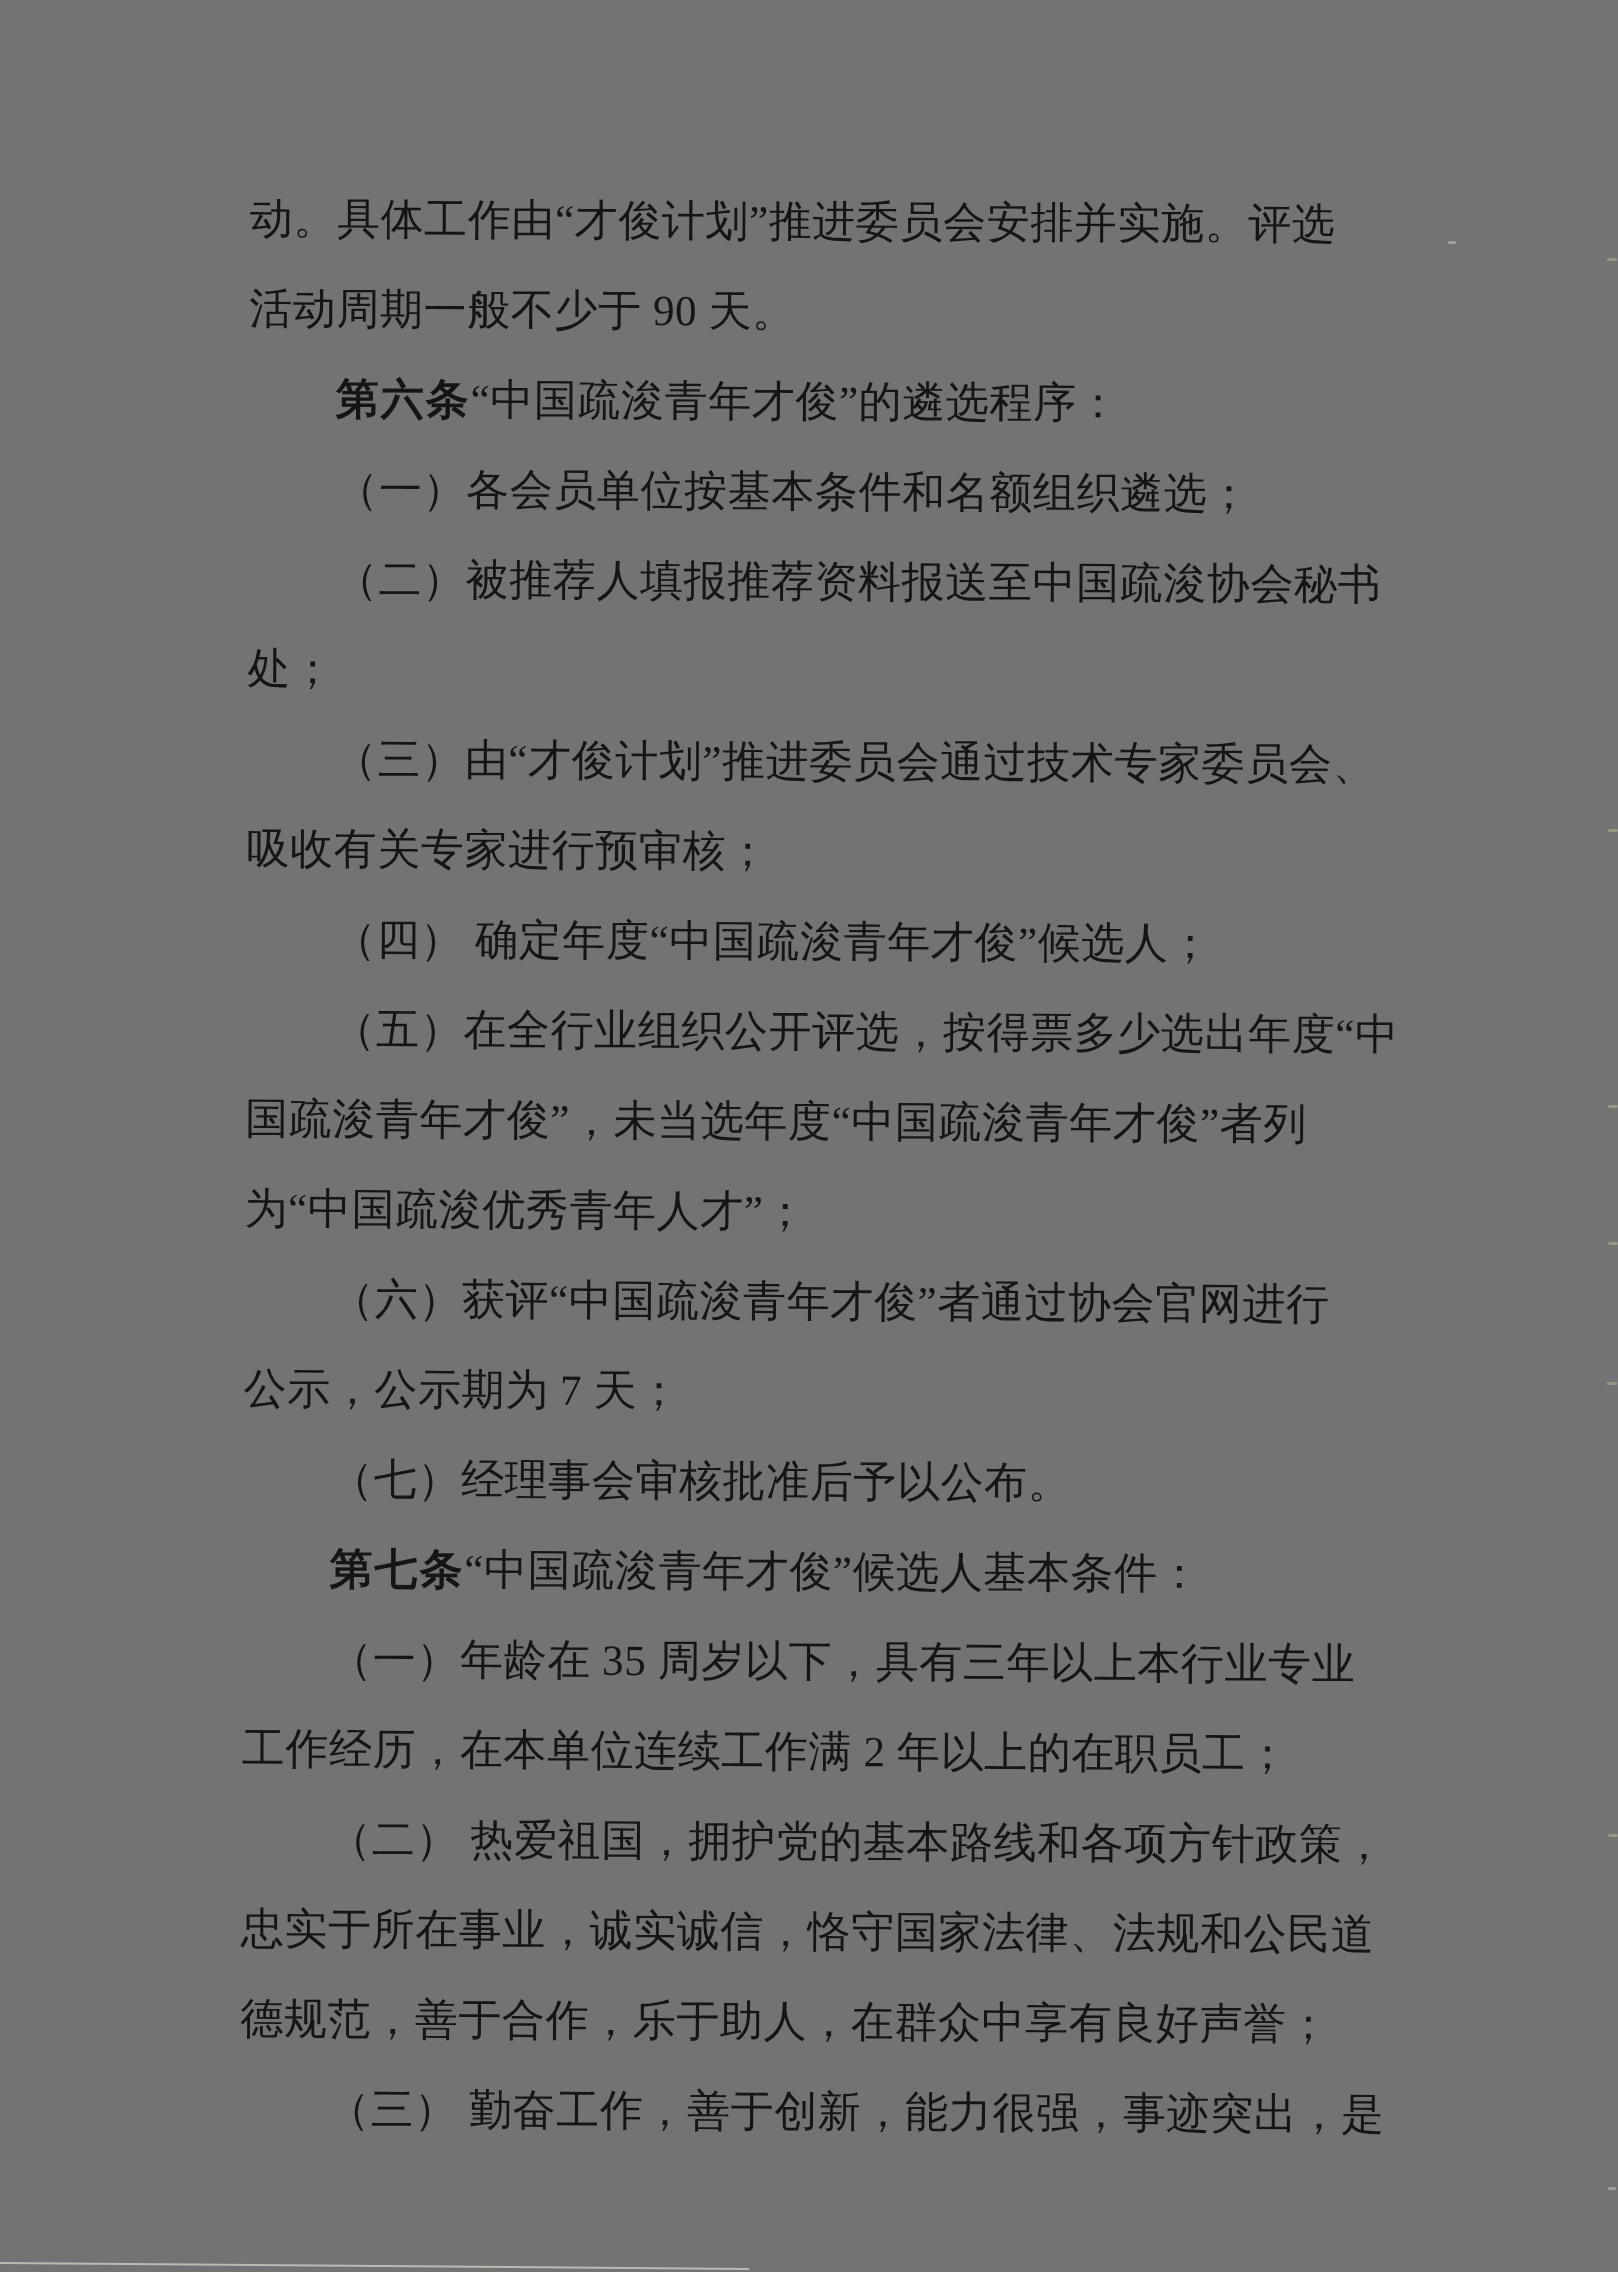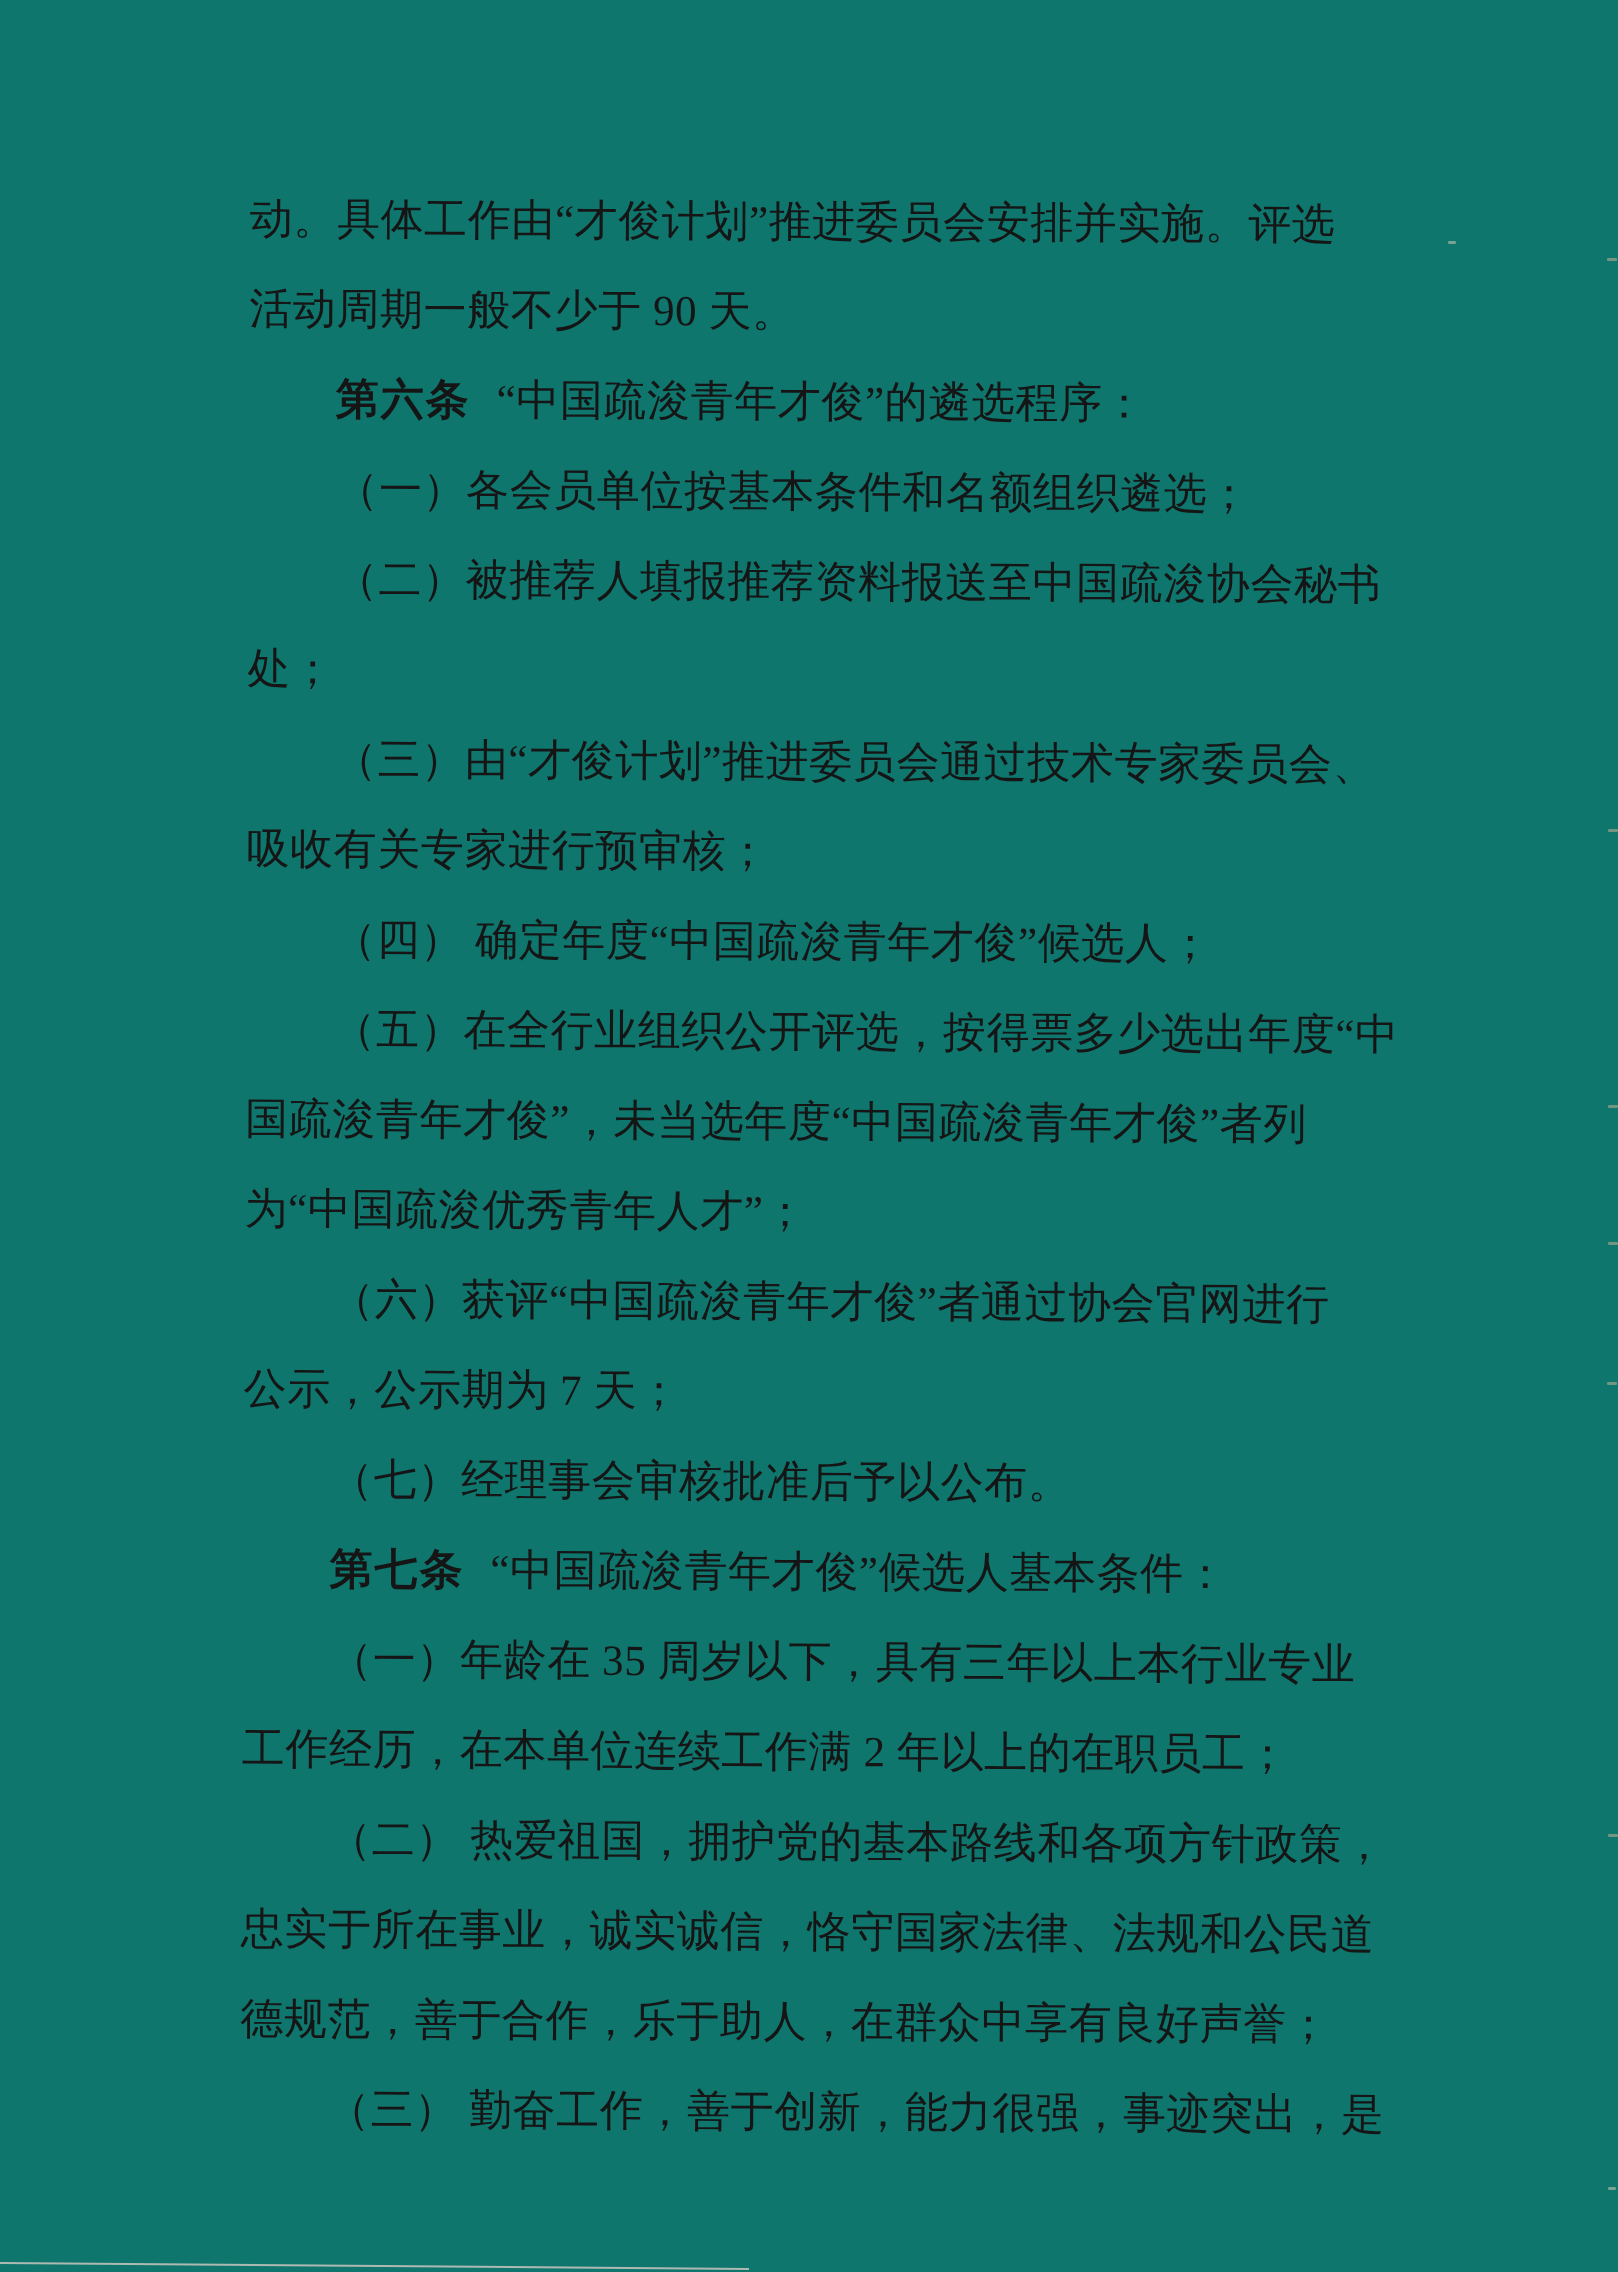--- a/index.html
+++ b/index.html
@@ -4,21 +4,21 @@
 <style>
   html, body {
     margin: 0;
     padding: 0;
     background: #e8e8e8;
   }
   .page {
     position: relative;
     width: 1619px;
     height: 2273px;
-    background: #0f766e;
+    background: #737373;
     overflow: hidden;
     font-family: "Liberation Serif", "DejaVu Serif", serif;
     color: #151515;
   }
   .content {
     position: absolute;
     left: 250px;
     top: 174px;
     width: 1132px;
     transform: rotate(0.3deg);
@@ -30,21 +30,20 @@
     height: 90px;
     letter-spacing: 0.6px;
     white-space: nowrap;
     font-weight: 400;
   }
   .line.indent {
     padding-left: 87px;
   }
   .art-num {
     font-weight: 700;
-    margin-right: 26px;
     letter-spacing: 1.9px;
   }
   
   .edge-dash {
     position: absolute;
     height: 3.2px;
     width: 10.4px;
     background: #aaa68d;
     opacity: 0.65;
     border-radius: 1.3px;

